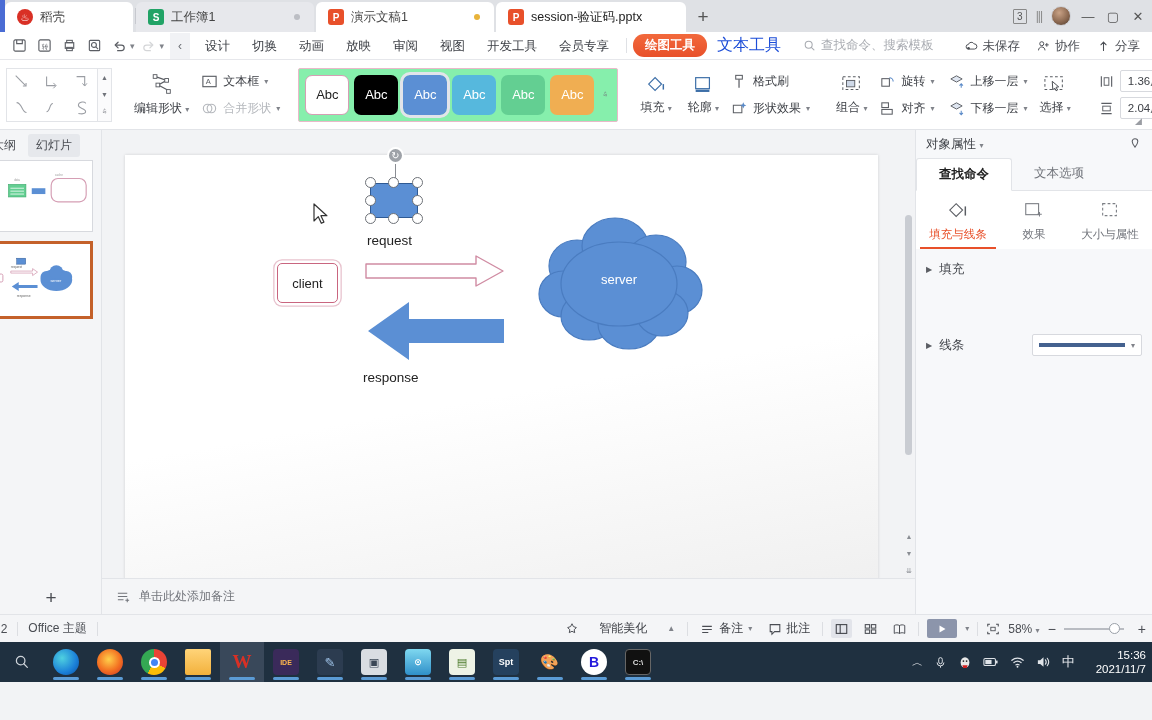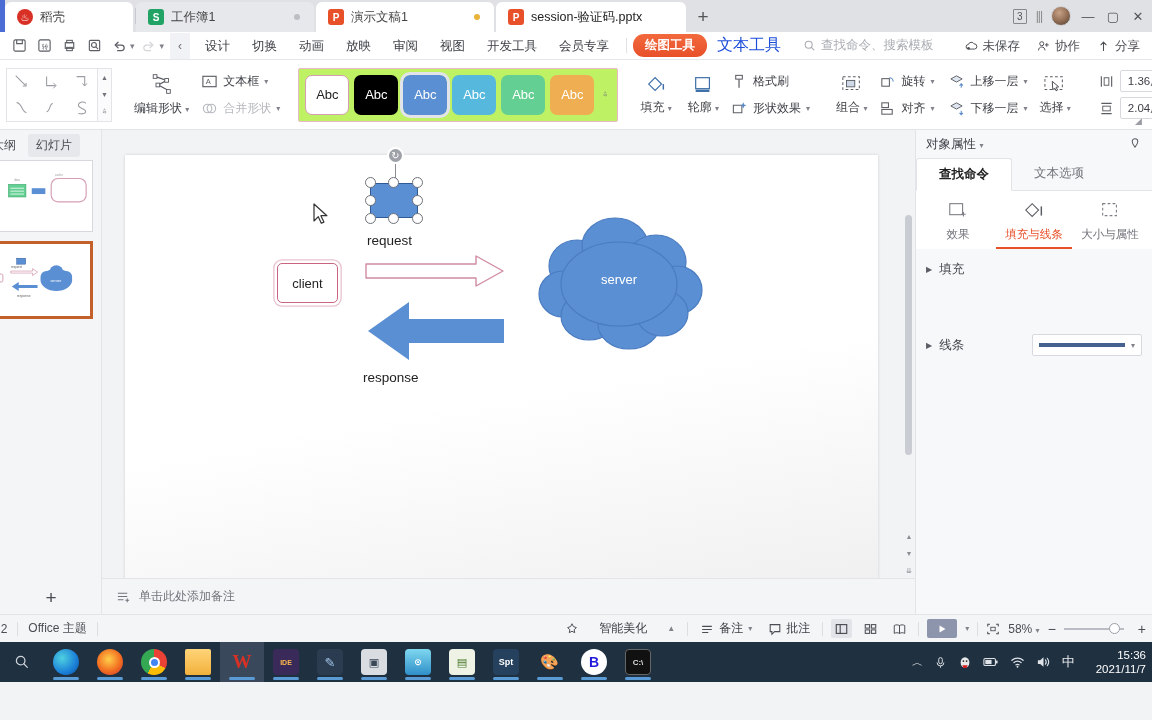--- a/index.html
+++ b/index.html
@@ -101,21 +101,21 @@
   }
   .btn-v { display:flex; flex-direction:column; align-items:center; gap:3px; padding: 0 8px; }
   .btn-v .lbl { font-size: 12px; color:#3c3f45; white-space:nowrap; }
   .btn-h { display:flex; align-items:center; gap:5px; font-size:12px; color:#3c3f45; white-space:nowrap; padding: 3px 4px; }
   .btn-h.dis { color:#b5b8bd; }
   .col2 { display:flex; flex-direction:column; gap:4px; justify-content:center; }
   .cr { font-size:8px; color:#80838a; }
 
   .stylegal {
     display: flex; align-items: center; gap: 5px; border: 1px solid #e9b9c9;
-    padding: 5px 6px; border-radius: 2px; background:#bef264; height: 54px;
+    padding: 5px 6px; border-radius: 2px; background:#86efac; height: 54px;
   }
   .sw {
     width: 44px; height: 40px; border-radius: 7px; display:flex; align-items:center;
     justify-content:center; font-size: 13px; color:#fff;
   }
   .sw.sel { outline: 3px solid #e2e4ea; }
   .galmore { width:12px; display:flex; flex-direction:column; align-items:center; gap:2px; font-size:7px; color:#70737a; }
 
   .sizebox { display:flex; flex-direction:column; gap:5px; padding-left:6px; }
   .sizerow { display:flex; align-items:center; gap:6px; }
@@ -728,33 +728,33 @@
             <path d="M8 1.5c2 0 3.2 1.4 3.2 3.1 0 2.4-3.2 6.4-3.2 6.4S4.8 7 4.8 4.6C4.8 2.9 6 1.5 8 1.5z" fill="none" stroke="#5a5d63" stroke-width="1.2"></path>
           </svg>
       </div>
 
       <div class="pp-tabs">
         <div class="pp-tab active">查找命令</div>
         <div class="pp-tab">文本选项</div>
       </div>
 
       <div class="pp-icons">
+        <div class="pp-ic active">
+          <svg width="24" height="22" viewBox="0 0 26 24">
+              <path d="M4 11l7-7 7 7-7 7z" fill="none" stroke="#5a5d63" stroke-width="1.2"></path>
+              <path d="M21 7v10" stroke="#5a5d63" stroke-width="1.6"></path>
+            </svg>
+          <span class="l">填充与线条</span>
+        </div>
         <div class="pp-ic">
           <svg width="24" height="22" viewBox="0 0 26 24">
               <rect x="4" y="4" width="14" height="12" fill="none" stroke="#7c7f85" stroke-width="1.2"></rect>
               <path d="M19 13v5M16.5 15.5h5" stroke="#7c7f85" stroke-width="1.1"></path>
             </svg>
           <span class="l">效果</span>
-        </div>
-        <div class="pp-ic active">
-          <svg width="24" height="22" viewBox="0 0 26 24">
-              <path d="M4 11l7-7 7 7-7 7z" fill="none" stroke="#5a5d63" stroke-width="1.2"></path>
-              <path d="M21 7v10" stroke="#5a5d63" stroke-width="1.6"></path>
-            </svg>
-          <span class="l">填充与线条</span>
         </div>
         <div class="pp-ic">
           <svg width="24" height="22" viewBox="0 0 26 24">
               <rect x="5" y="4" width="15" height="13" fill="none" stroke="#7c7f85" stroke-width="1.2" stroke-dasharray="3 2.4"></rect>
             </svg>
           <span class="l">大小与属性</span>
         </div>
       </div>
 
       <div class="pp-sect">

